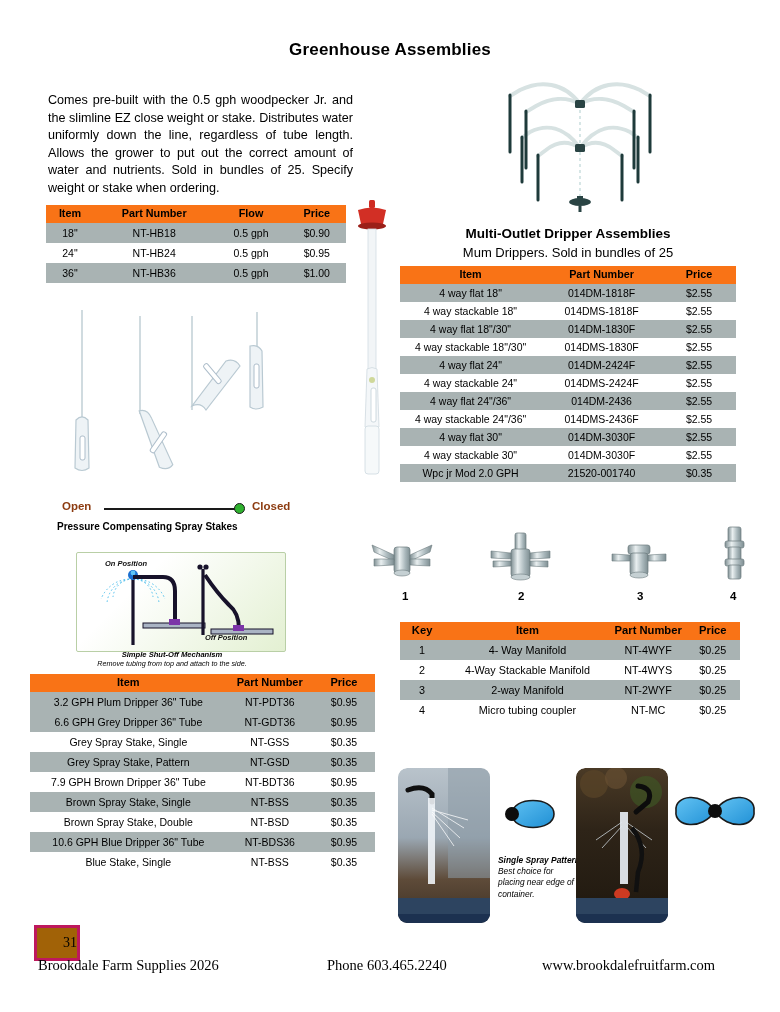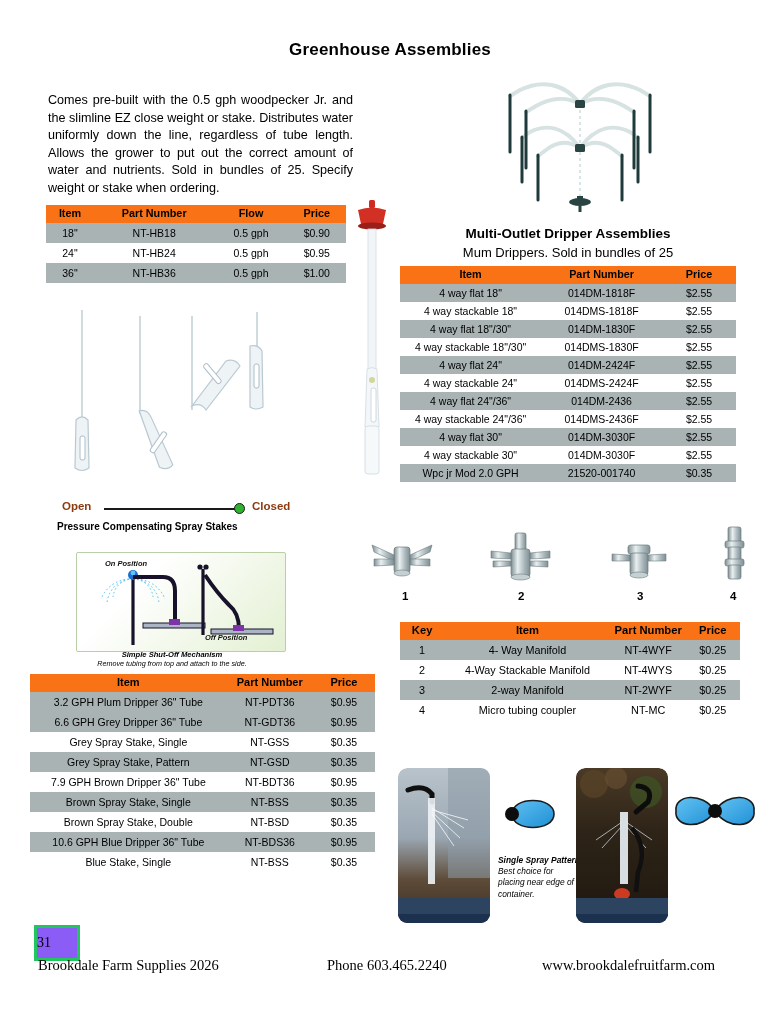--- a/index.html
+++ b/index.html
@@ -226,27 +226,27 @@
   #cap-single { left: 498px; top: 855px; }
   #cap-double { left: 676px; top: 855px; }
 
   
   .pagenum {
     position: absolute;
     left: 34px;
     top: 925px;
     width: 40px;
     height: 30px;
-    border: 3px solid #22c55e;
+    border: 3px solid #be185d;
     display: flex;
     align-items: center;
-    justify-content: flex-start;
+    justify-content: flex-end;
     font-size: 14px;
     font-family: "Liberation Serif", serif;
-    background: #8b5cf6;
+    background: #a16207;
   }
 
   
   .footer {
     position: absolute;
     left: 0;
     top: 957px;
     width: 780px;
     height: 24px;
     font-family: "Liberation Serif", serif;

